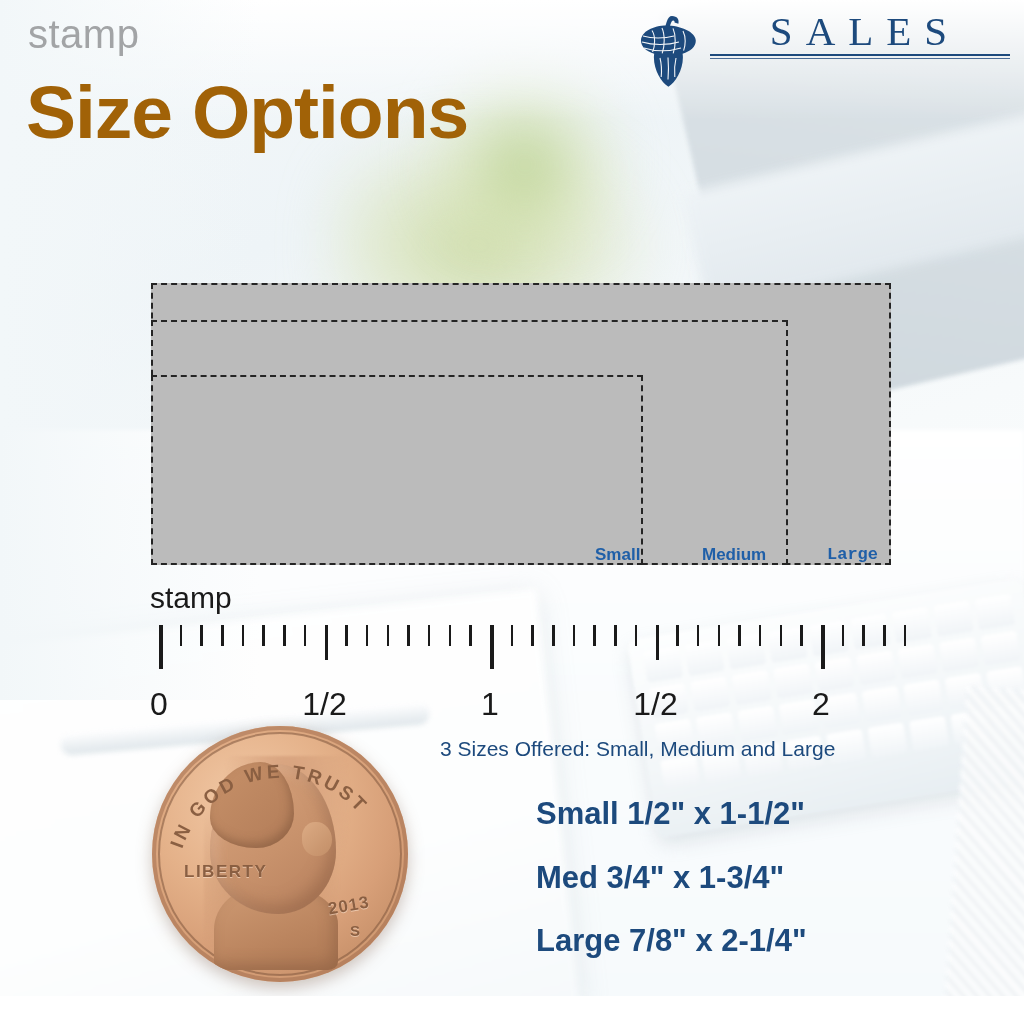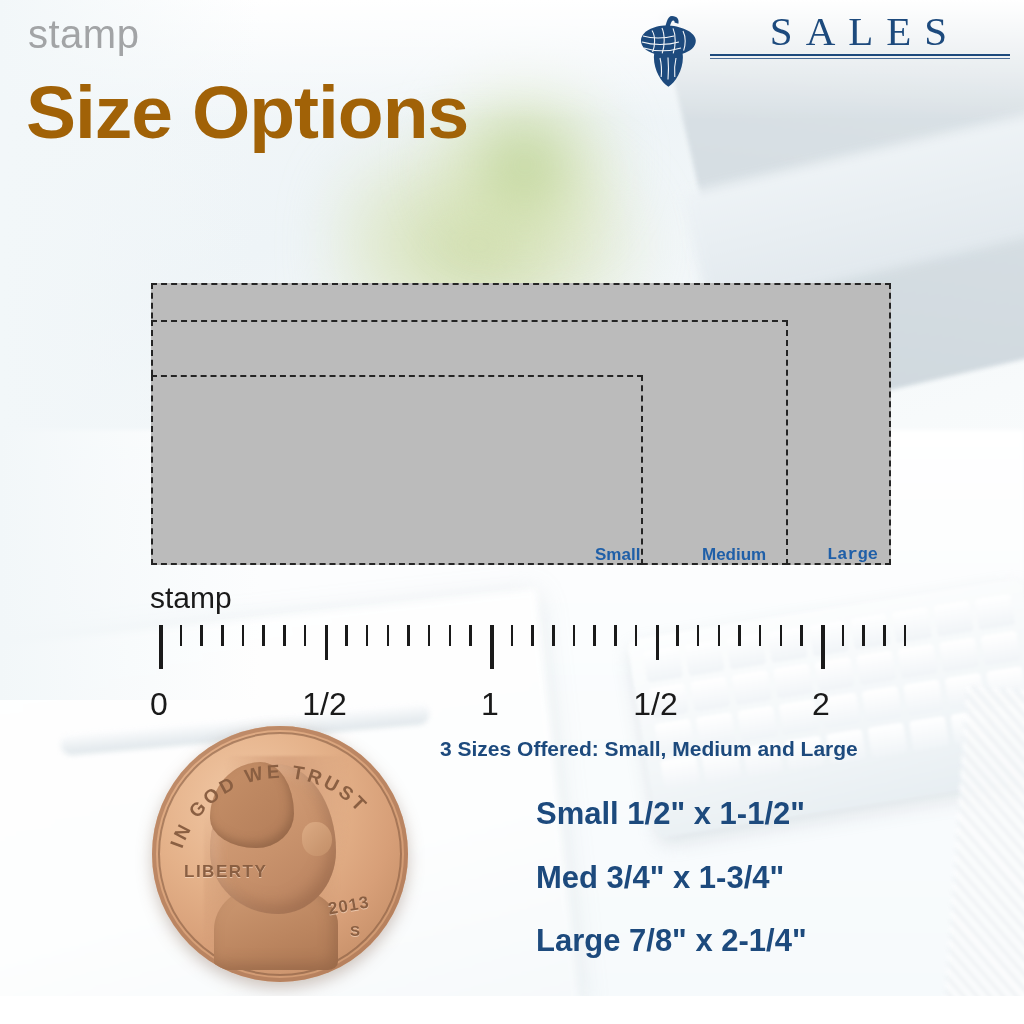--- a/index.html
+++ b/index.html
@@ -207,21 +207,21 @@
   .penny-liberty{left:32px;top:136px;font-size:17px;letter-spacing:1.5px;
     text-shadow:0 1px 0 rgba(250,225,205,.6);}
   .penny-year{left:176px;top:170px;font-size:17px;letter-spacing:1px;
     transform:rotate(-10deg);text-shadow:0 1px 0 rgba(250,225,205,.6);}
   .penny-mint{left:198px;top:196px;font-size:15px;
     text-shadow:0 1px 0 rgba(250,225,205,.6);}
 
   
   .txt-head{
     position:absolute;left:440px;top:738px;
-    font-size:21px;font-weight:bold;color:#1d4a7d;line-height:1;white-space:nowrap;
+    font-size:21px;font-weight:normal;color:#1d4a7d;line-height:1;white-space:nowrap;
   }
   .txt-line{
     position:absolute;left:536px;
     font-size:31px;font-weight:bold;color:#1d4a7d;line-height:1;white-space:nowrap;
   }
   .txt-line.l1{top:798px;}
   .txt-line.l2{top:862px;}
   .txt-line.l3{top:925px;}
 </style>
 </head>

